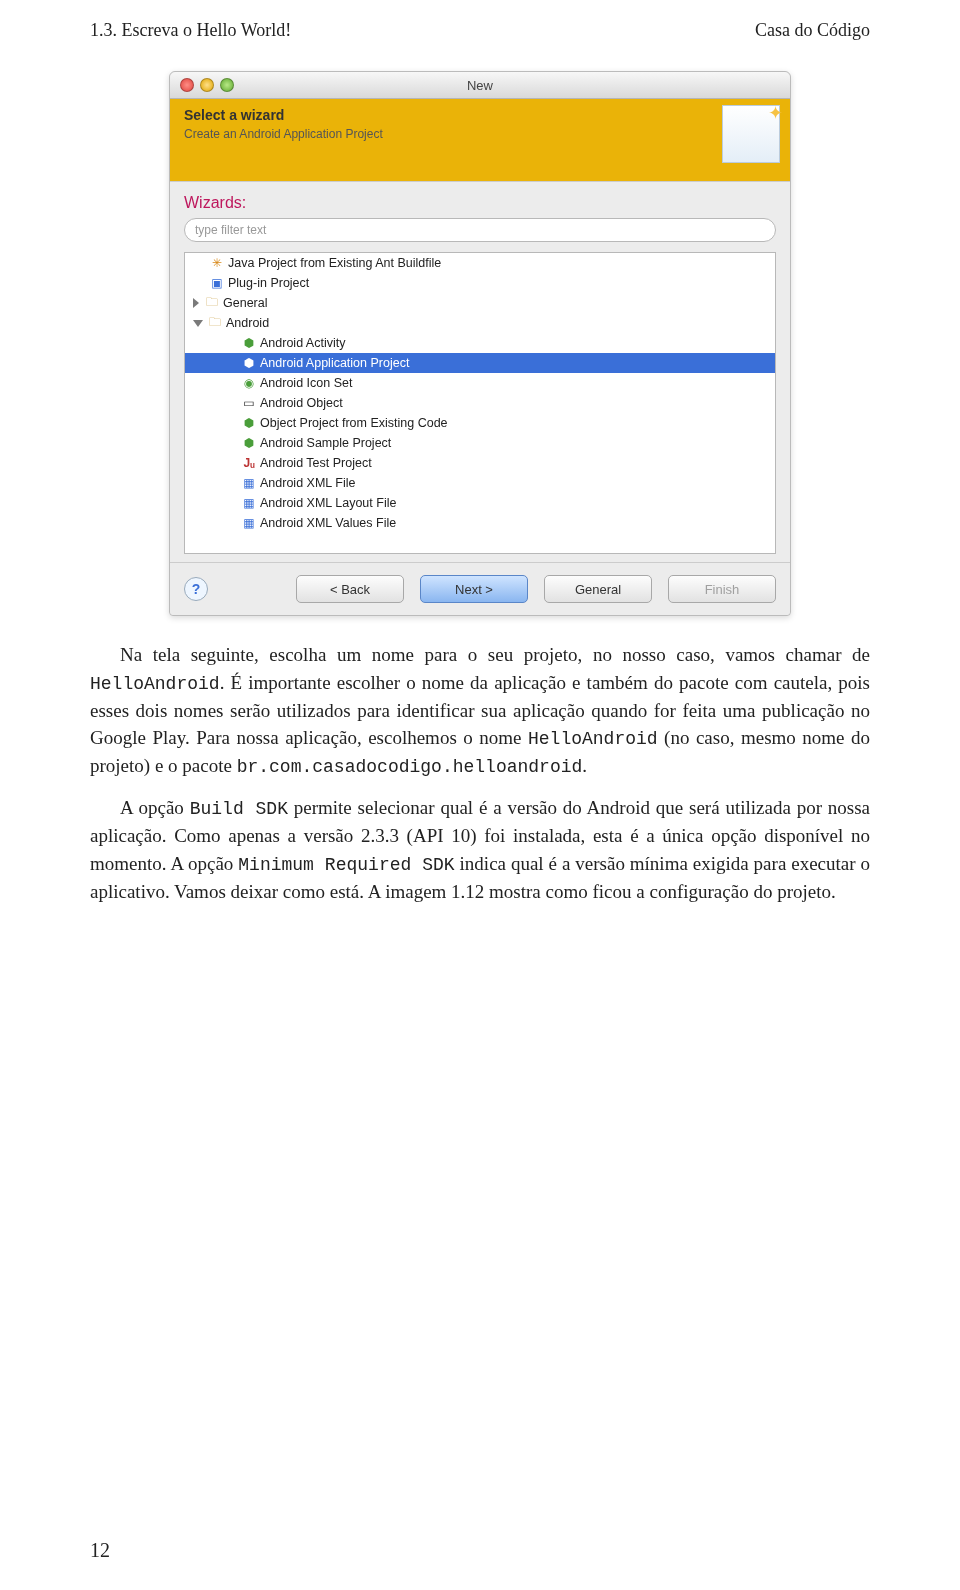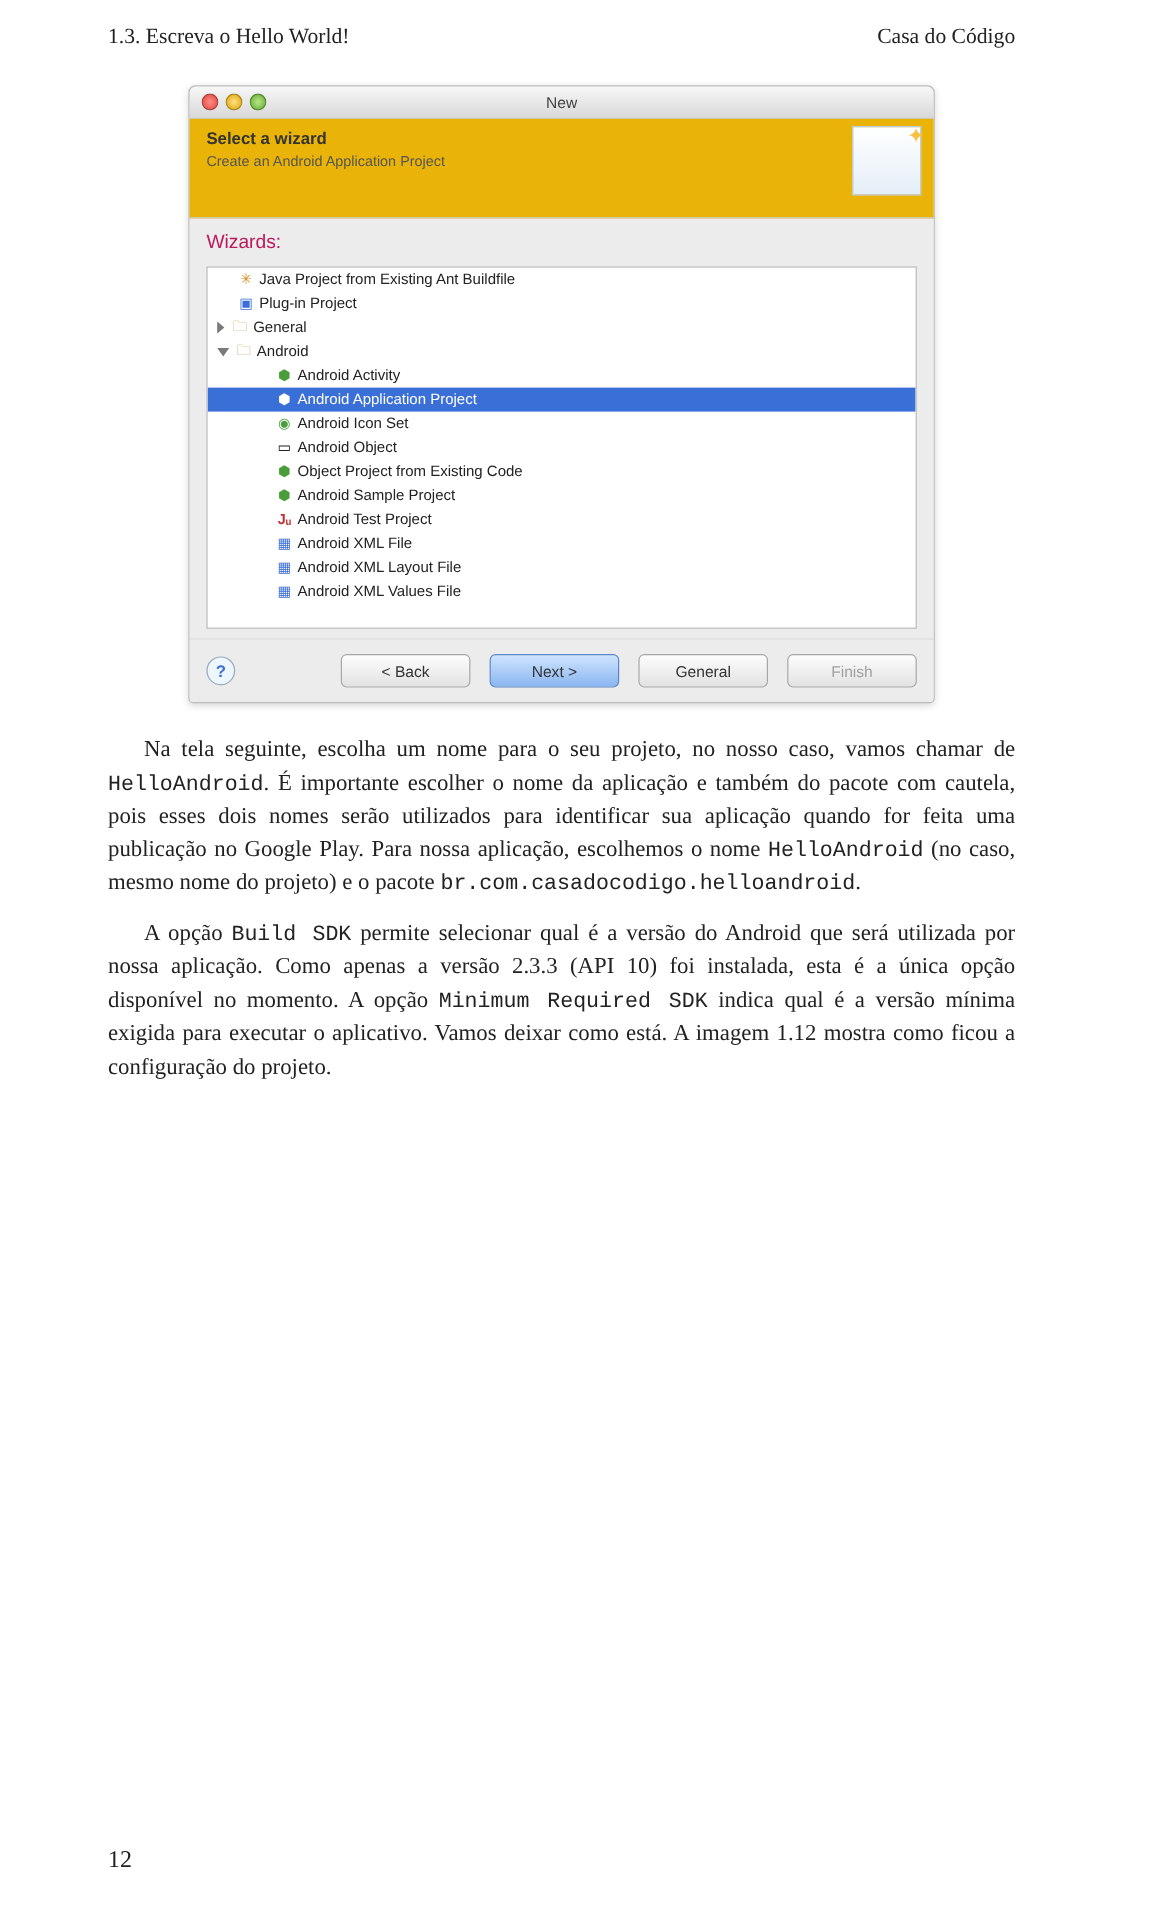--- a/index.html
+++ b/index.html
@@ -4,21 +4,21 @@
 <style>
   body {
     margin: 0;
     padding: 0;
     font-family: Georgia, 'Times New Roman', serif;
     background: #fff;
     width: 960px;
     color: #222;
   }
   .page {
-    padding: 20px 114px 40px 90px;
+    padding: 20px 90px 40px 90px;
     position: relative;
     min-height: 1530px;
   }
   .header {
     display: flex;
     justify-content: space-between;
     font-size: 18px;
     margin-bottom: 30px;
   }
   .screenshot {
@@ -156,20 +156,21 @@
     <div class="banner">
       <div class="banner-title">Select a wizard</div>
       <div class="banner-sub">Create an Android Application Project</div>
       <div class="banner-icon">
         <span class="star">✦</span>
       </div>
     </div>
 
     <div class="wiz-body">
       <div class="wiz-label">Wizards:</div>
+      <div class="filter">type filter text</div>
 
       <div class="tree">
         <div class="tree-row indent1">
           <span class="tico ico-orange">✳</span>
           <span>Java Project from Existing Ant Buildfile</span>
         </div>
         <div class="tree-row indent1">
           <span class="tico ico-blue">▣</span>
           <span>Plug-in Project</span>
         </div>

